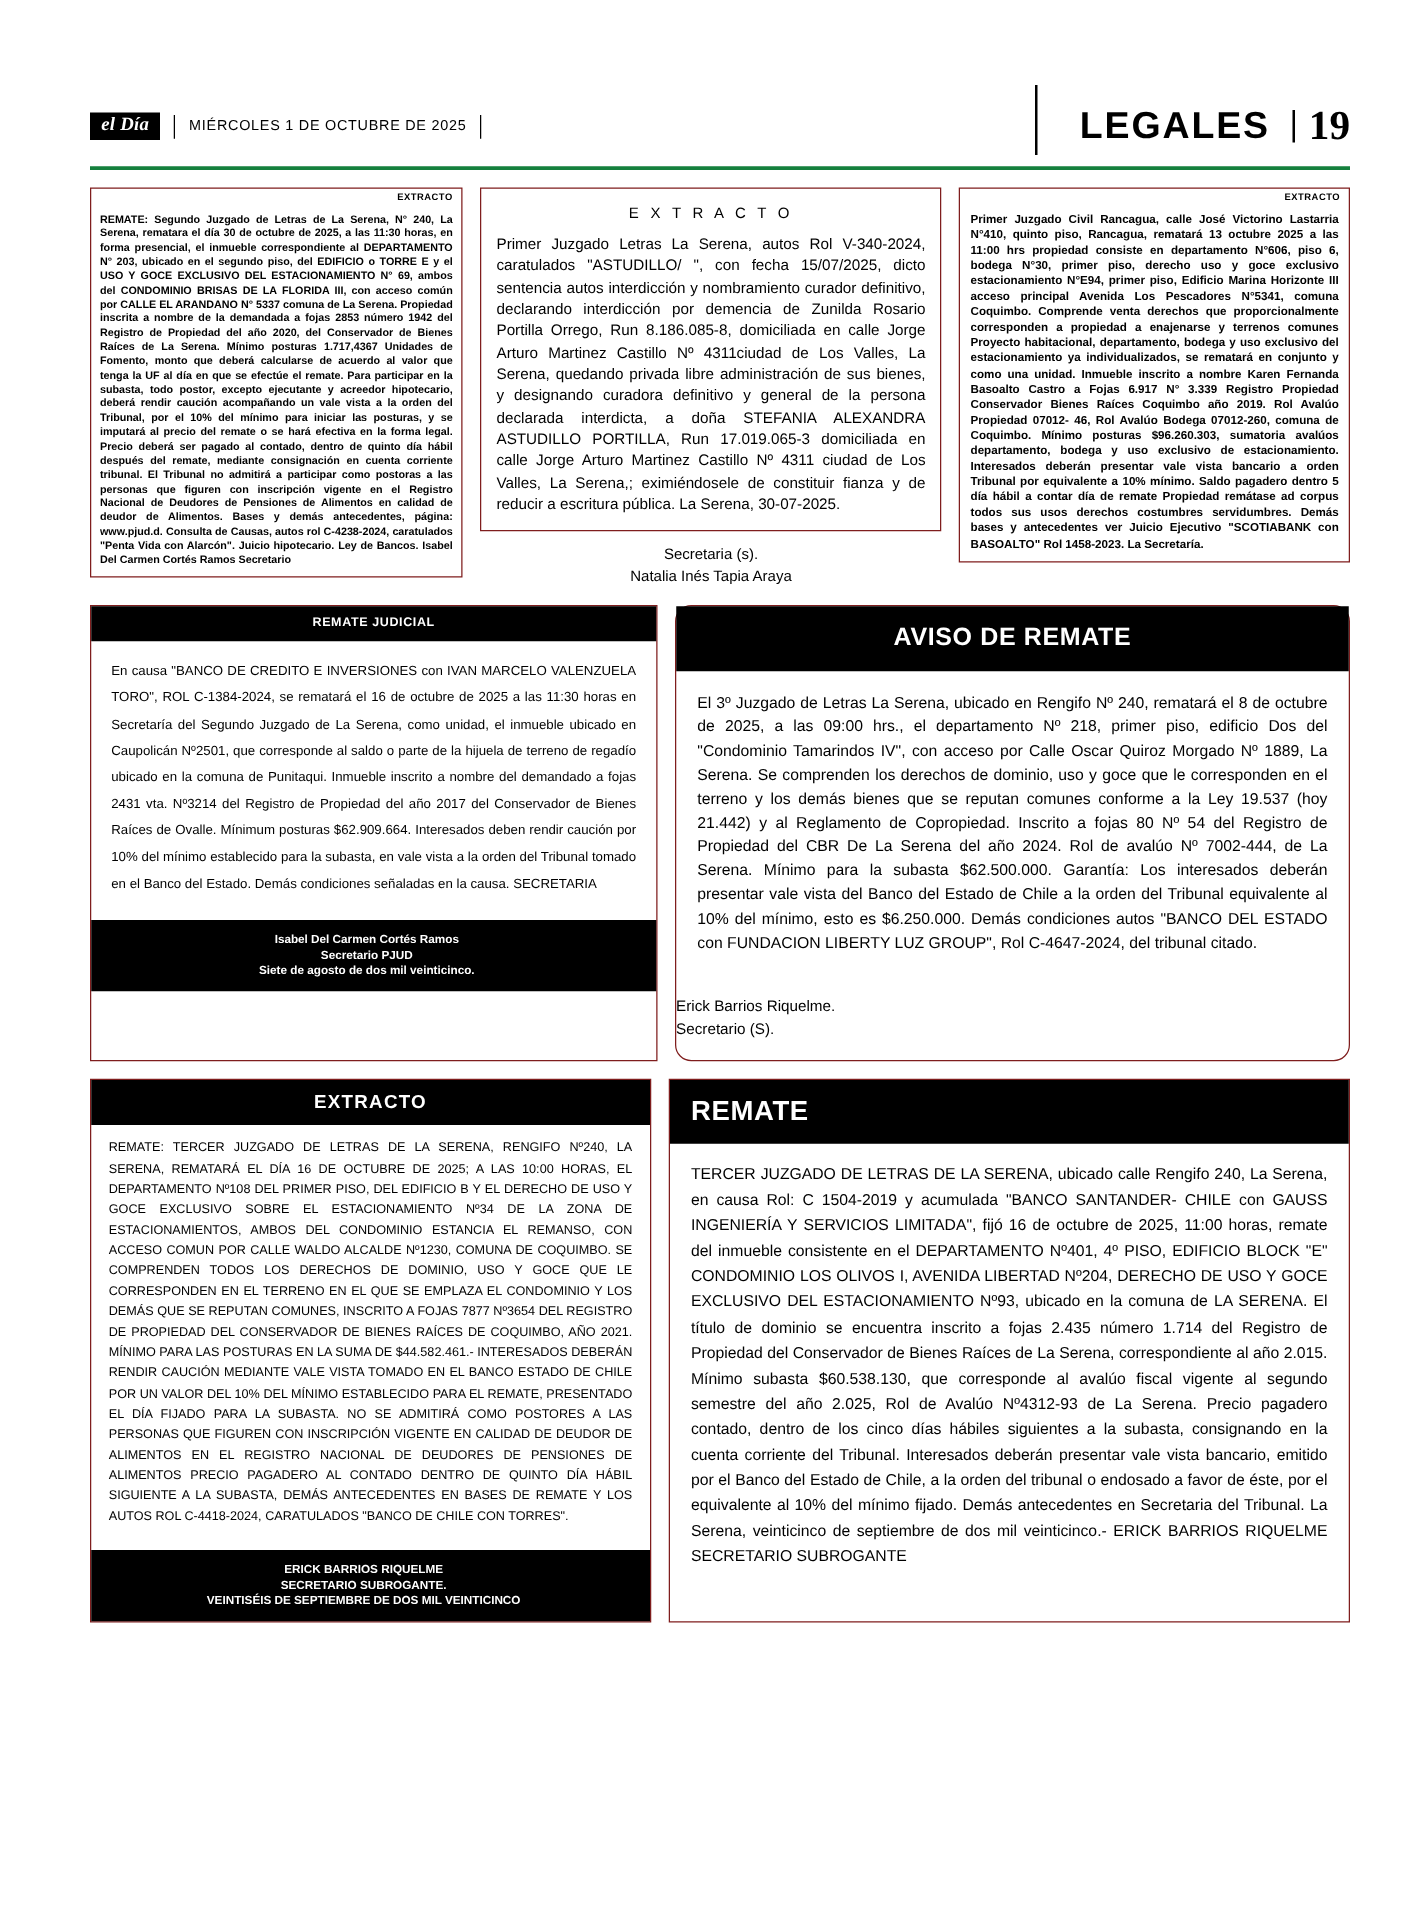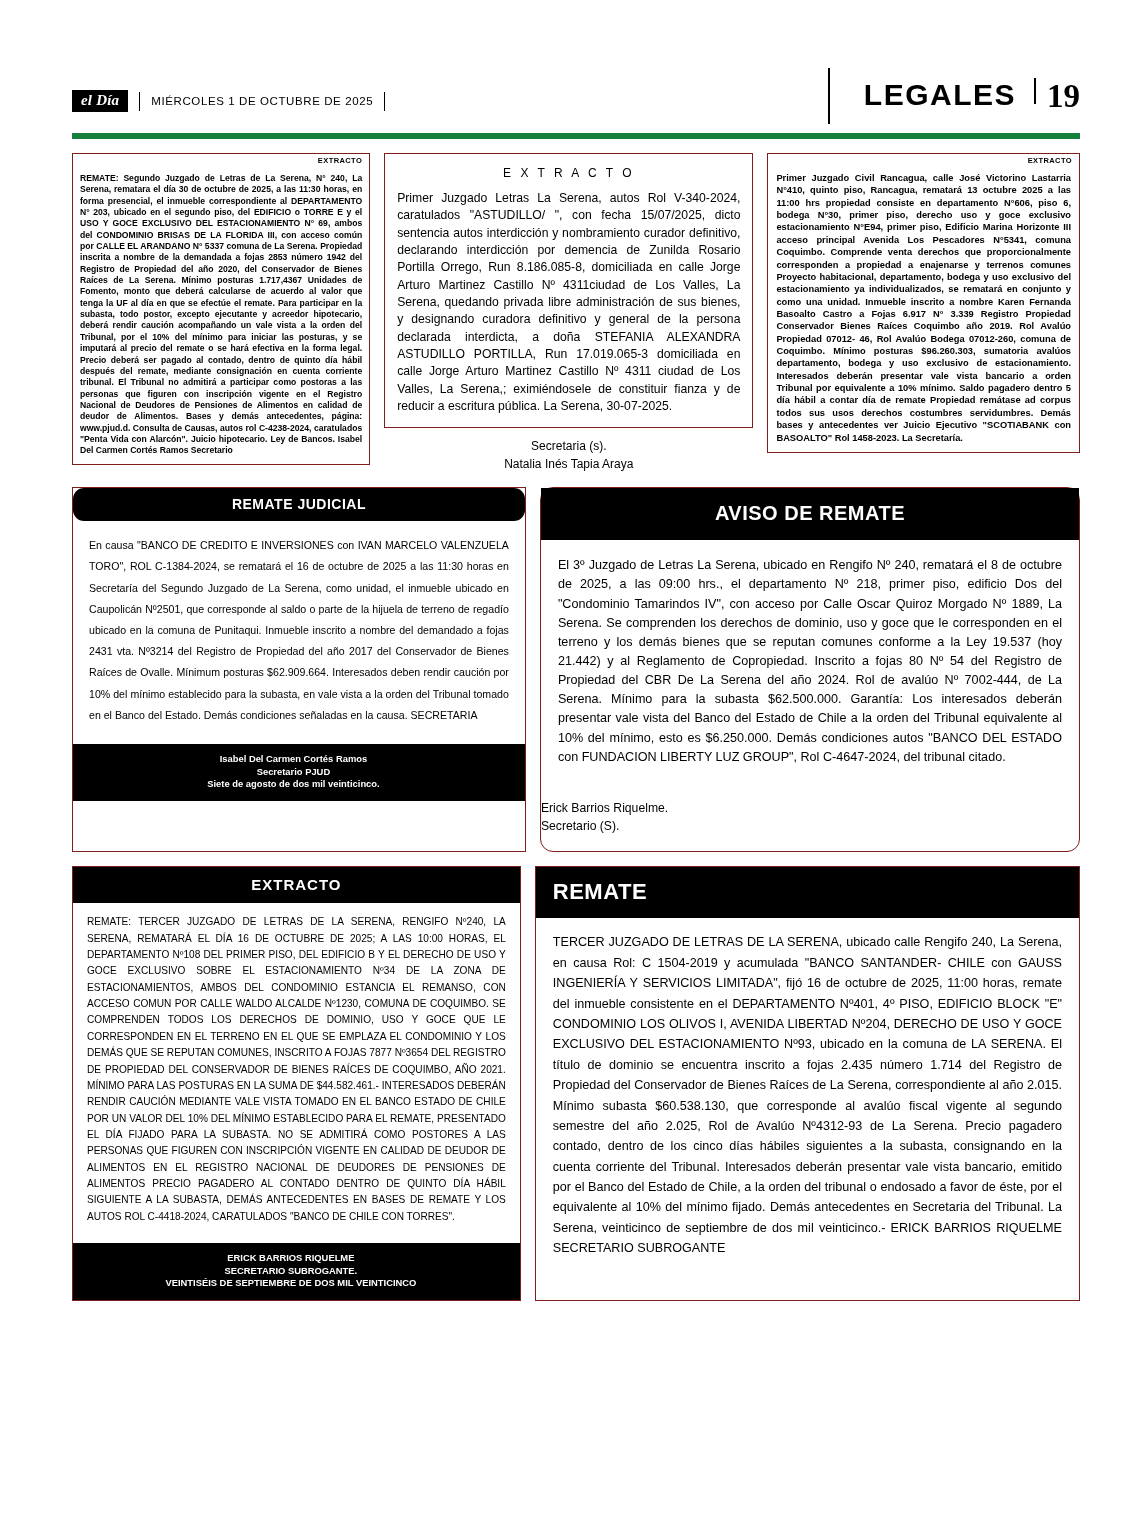--- a/index.html
+++ b/index.html
@@ -19,21 +19,21 @@
     height: 1535px;
     box-sizing: border-box;
     padding: 78px 62px 40px 72px;
     position: relative;
   }
 
   
   .masthead {
     display: flex;
     align-items: center;
-    border-bottom: 6px solid #15803d;
+    border-bottom: 3px solid #15803d;
     padding-bottom: 9px;
     margin-bottom: 14px;
   }
   .logo {
     background: #000;
     color: #fff;
     font-family: "Liberation Serif", serif;
     font-style: italic;
     font-weight: bold;
     font-size: 15px;
@@ -54,21 +54,21 @@
   }
   .masthead-date-endbar {
     width: 1px;
     height: 19px;
     background: #000;
     margin-left: 11px;
   }
   .masthead-right {
     margin-left: auto;
     display: flex;
-    align-items: flex-start;
+    align-items: center;
   }
   .masthead-vrule {
     width: 2px;
     height: 56px;
     background: #000;
     margin-right: 34px;
     align-self: flex-start;
     margin-top: -10px;
   }
   .legales-word {
@@ -153,24 +153,23 @@
     line-height: 1.33;
     text-align: justify;
     padding: 4px 8px 8px 8px;
     font-weight: bold;
   }
 
   
   .r2 .col-left { width: 484px; }
   .r2 .col-right { width: 576px; border-radius: 13px; }
   .bar-remate-judicial {
-    font-size: 14px;
+    font-size: 10px;
     letter-spacing: .5px;
     padding: 8px 0 9px 0;
-    border-radius: 11px;
   }
   .body-remate-judicial {
     font-size: 10.6px;
     line-height: 2.0;
     text-align: justify;
     padding: 14px 16px 8px 16px;
   }
   .sig-black {
     background: #000;
     color: #fff;

